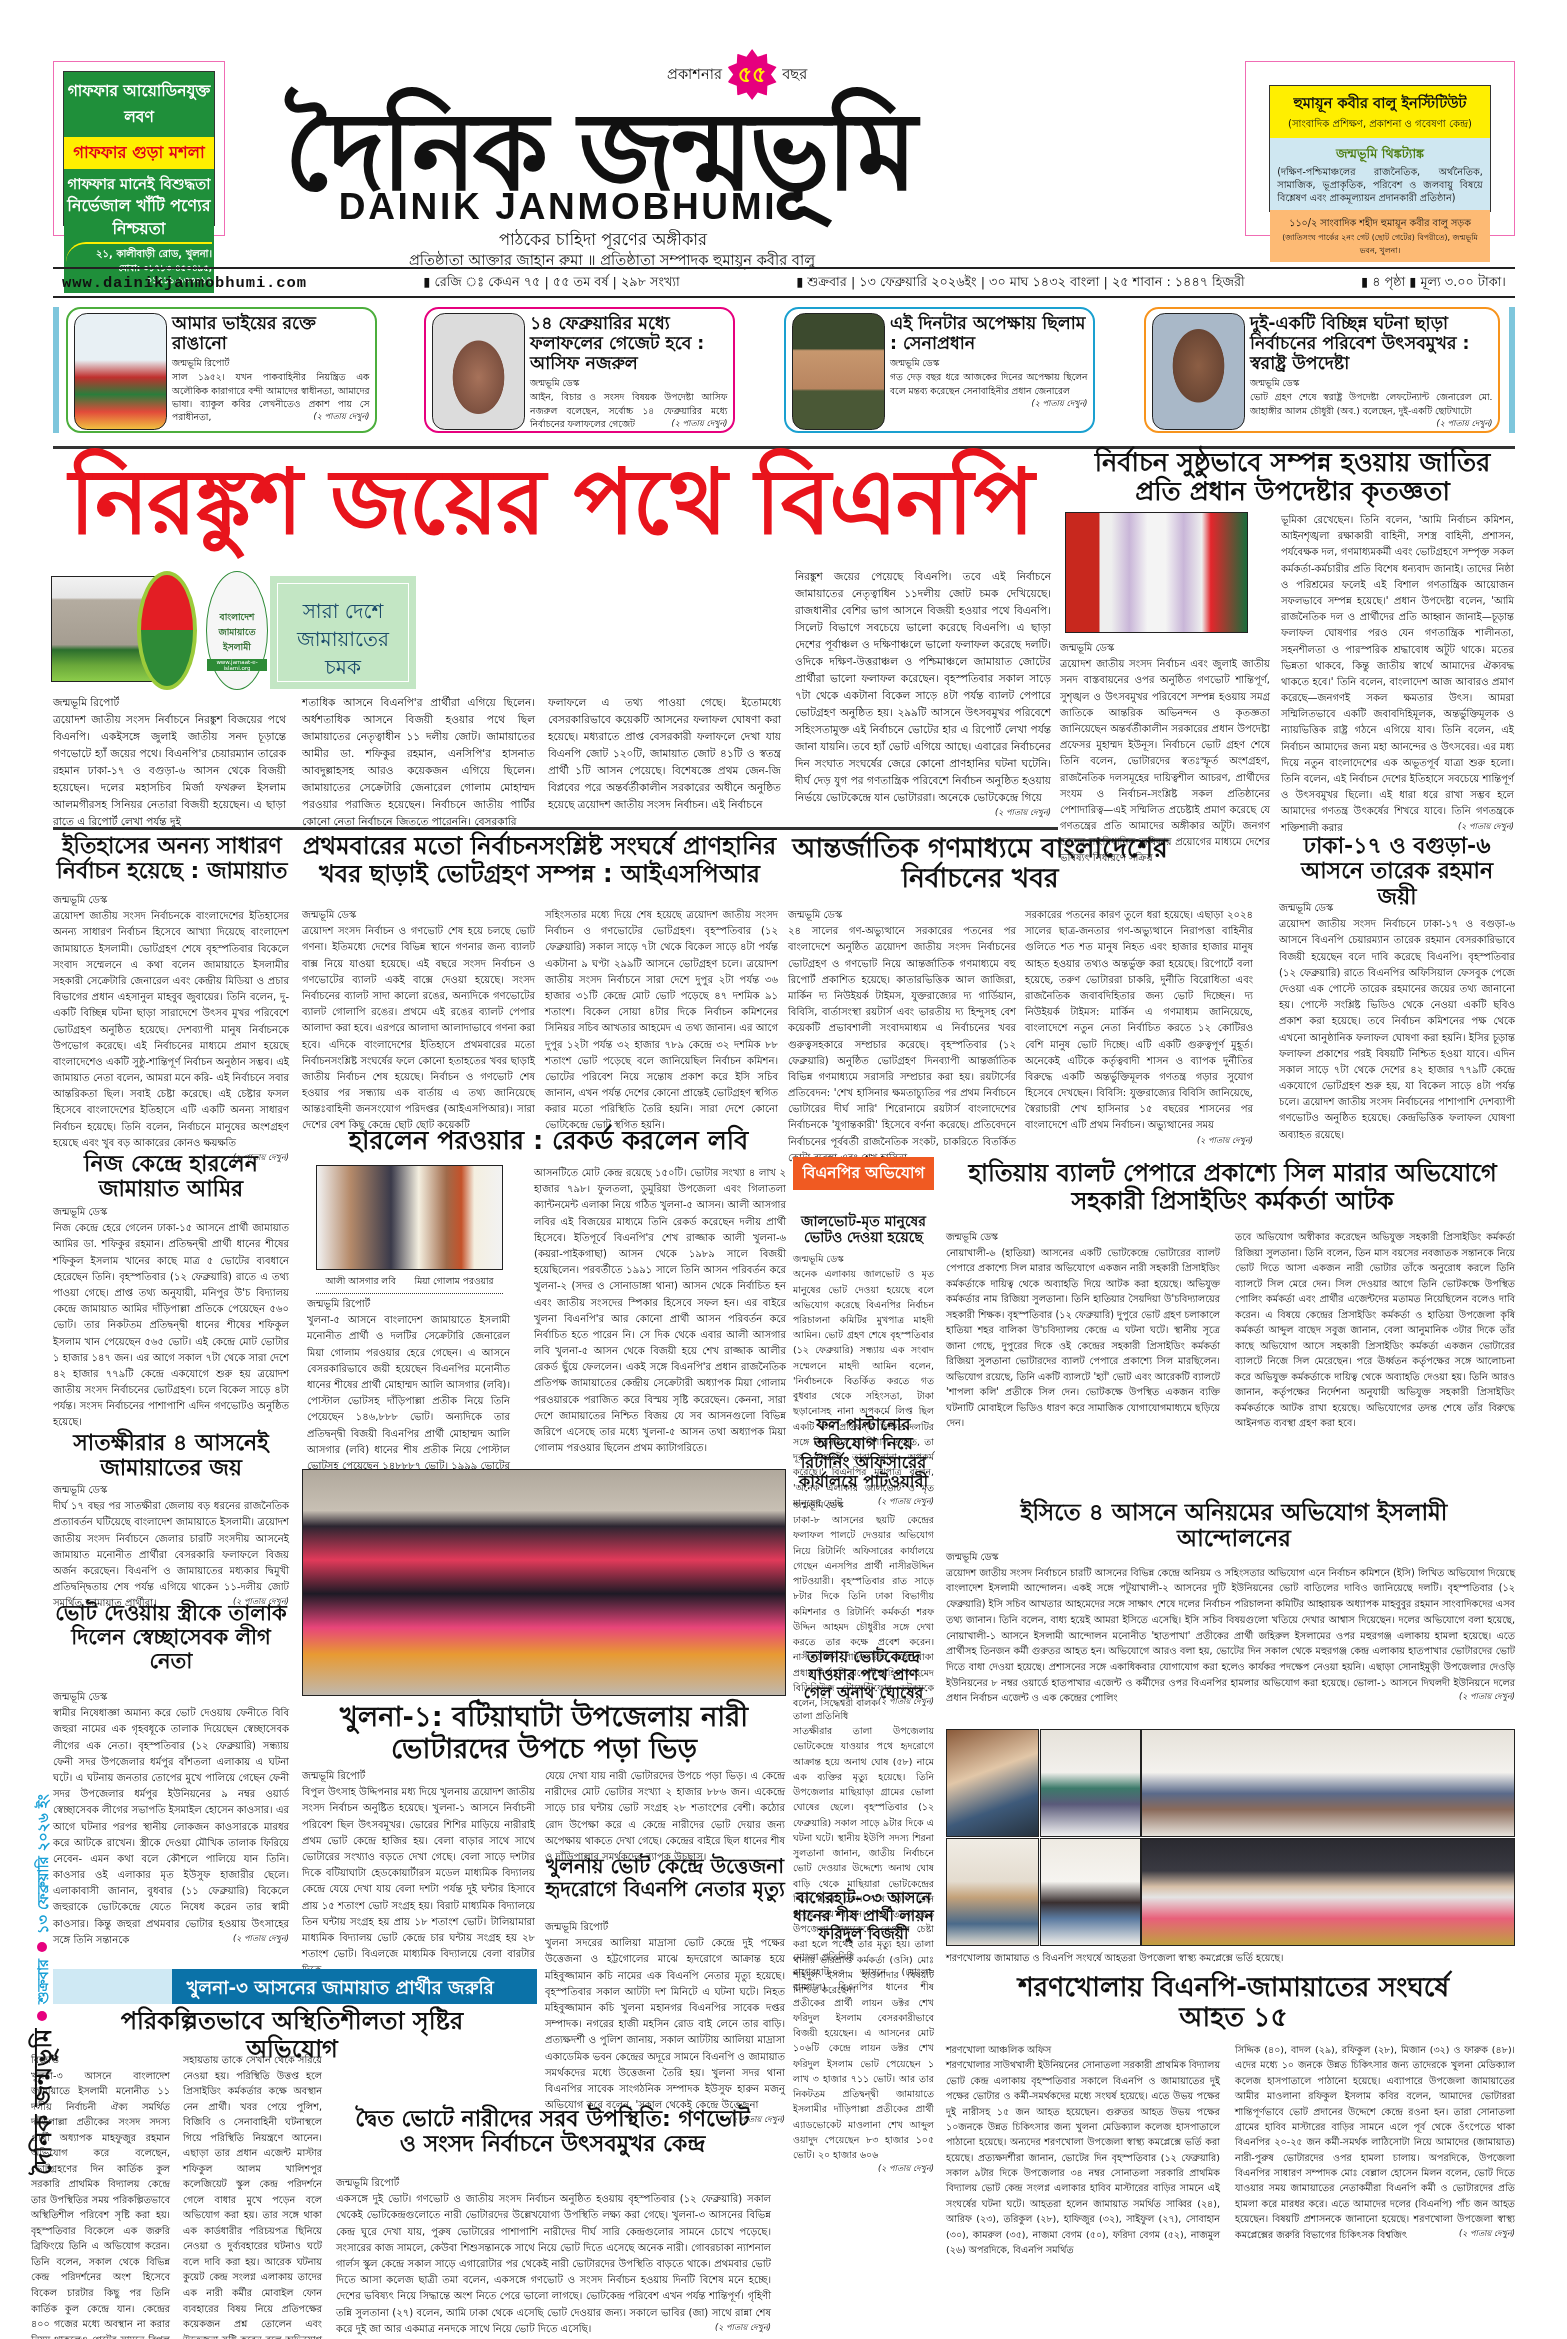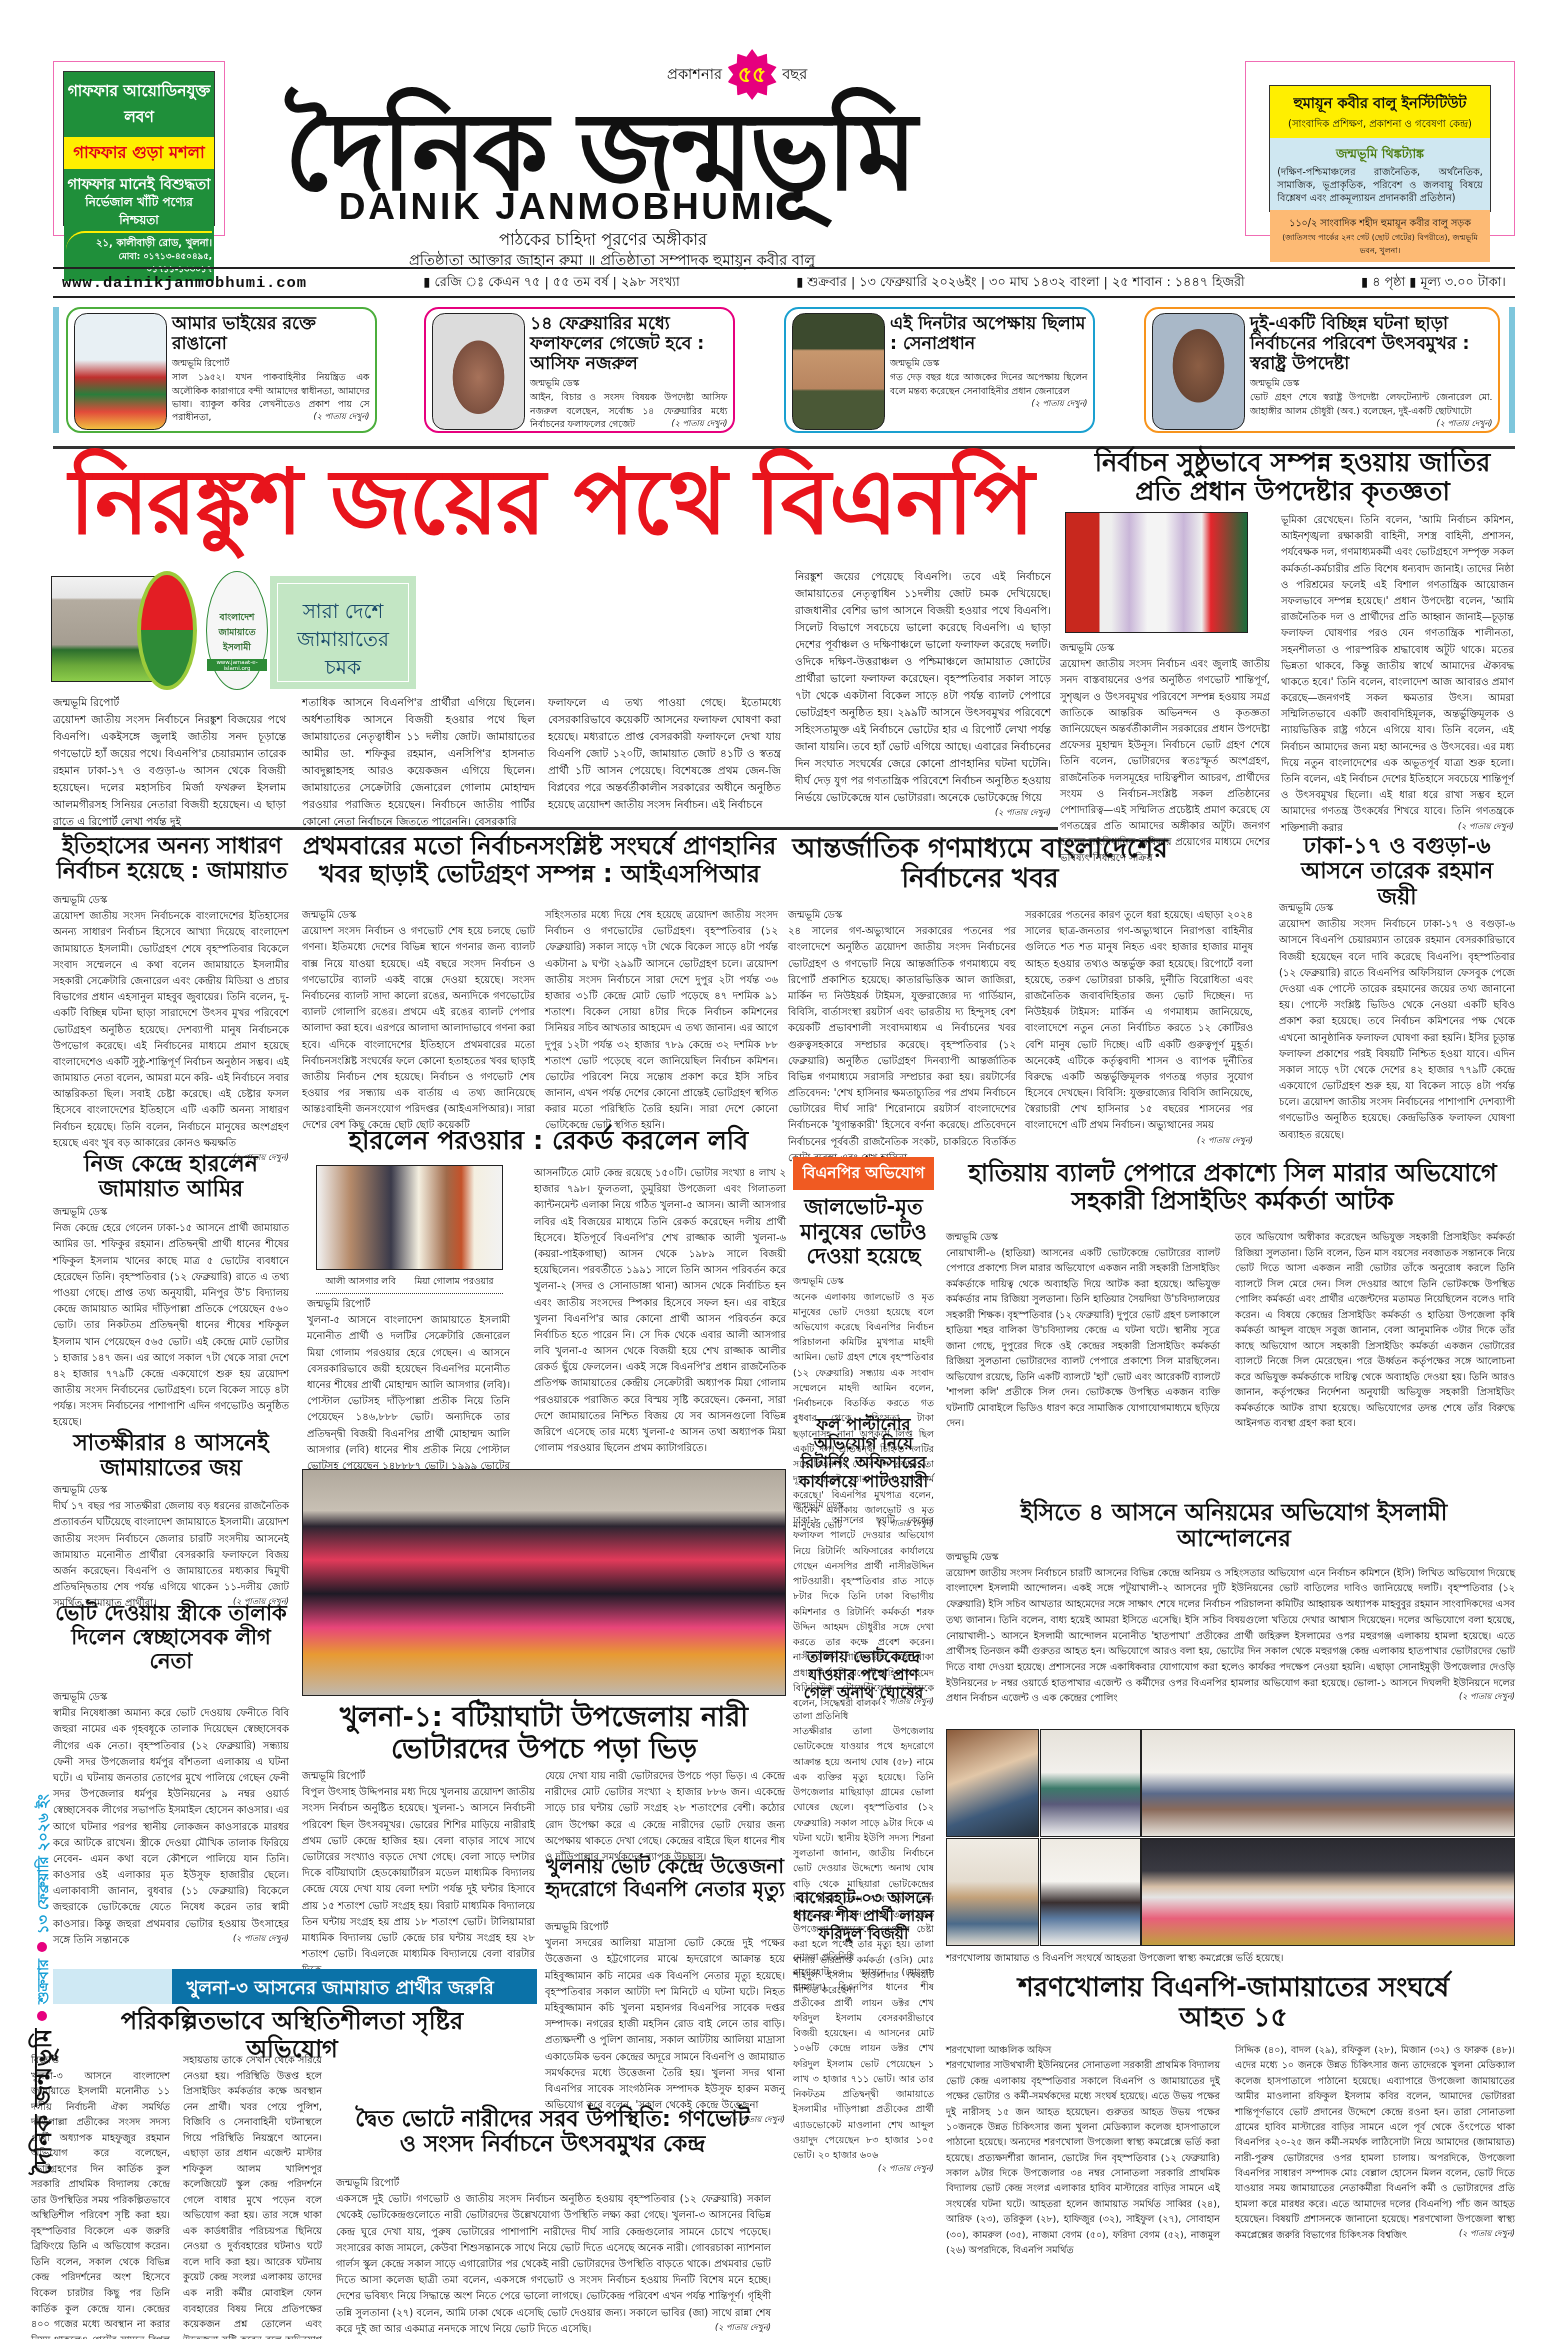--- a/index.html
+++ b/index.html
@@ -38,21 +38,21 @@
 </style>
 </head>
 <body>
 
 <div class="abs ad ad1" style="left:53px;top:61px;width:172px;height:175px;padding:9.1px">
   <div class="ad-inner">
     <div class="g" style="font-size:15.5px;padding:7.3px 1.8px 5.5px">গাফফার আয়োডিনযুক্ত লবণ</div>
     <div class="y" style="font-size:16.4px;padding:2.7px 0">গাফফার গুড়া মশলা</div>
     <div class="g" style="padding:3.7px 1.8px 5.5px;font-size:12px;line-height:1.45">
       <div style="font-size:14.6px">গাফফার মানেই বিশুদ্ধতা</div>
-      <div style="font-size:12px">নির্ভেজাল খাঁটি পণ্যের নিশ্চয়তা</div>
+      <div style="font-size:16px">নির্ভেজাল খাঁটি পণ্যের নিশ্চয়তা</div>
       <div style="font-size:10px;text-align:right;border-top:2.7px solid #ffef00;border-radius:37px 0 0 0;margin-top:1.8px;padding-top:3px">২১, কালীবাড়ী রোড, খুলনা।</div>
       <div style="font-size:8.7px;text-align:right">মোবা: ০১৭১৩-৪৫০৪৯৫, ০১৭১১-১৩৩০১৭</div>
     </div>
   </div>
 </div>
 
 <div class="abs" style="left:247px;top:40px;width:704px;height:196px">
   <div style="position:absolute;left:420px;top:9.1px;font-size:14.6px">
     <span>প্রকাশনার</span>
     <span class="starburst">৫৫</span>
@@ -234,21 +234,21 @@
 </div>
 <div class="abs col" style="left:183px;top:2052px;width:139px;font-size:9.6px"><span>সহায়তায় তাকে সেখান থেকে সরিয়ে নেওয়া হয়। পরিস্থিতি উত্তপ্ত হলে প্রিসাইডিং কর্মকর্তার কক্ষে অবস্থান নেন প্রার্থী। খবর পেয়ে পুলিশ, বিজিবি ও সেনাবাহিনী ঘটনাস্থলে গিয়ে পরিস্থিতি নিয়ন্ত্রণে আনেন। এছাড়া তার প্রধান এজেন্ট মাস্টার শফিকুল আলম খালিশপুর কলেজিয়েট স্কুল কেন্দ্র পরিদর্শনে গেলে বাধার মুখে পড়েন বলে অভিযোগ করা হয়। তার সঙ্গে থাকা এক কার্ডধারীর পরিচয়পত্র ছিনিয়ে নেওয়া ও দুর্ব্যবহারের ঘটনাও ঘটে বলে দাবি করা হয়। আরেক ঘটনায় কুয়েট কেন্দ্র সংলগ্ন এলাকায় তাদের এক নারী কর্মীর মোবাইল ফোন ব্যবহারের বিষয় নিয়ে প্রতিপক্ষের কয়েকজন প্রশ্ন তোলেন এবং উত্তেজনা সৃষ্টি করেন বলে অভিযোগ করেন প্রার্থী। তিনি বলেন, বিভিন্ন স্থানে বিচ্ছিন্নভাবে অস্থিরতা তৈরির চেষ্টা করা হয়েছে। এ বিষয়ে তিনি লিখিত ভাবে অভিযোগ করবেন বলে জানিয়েছেন। এ সময় প্রধান এজেন্ট মাস্টার শফিকুল আলম, শ্রমিক কল্যাণ ফেডারেশনের মহানগরী সভাপতি আজিজুল ইসলাম ফারাজী, ইসলামী ছাত্রশিবিরের</span> </div>
 
 <div class="abs hl" style="left:347px;top:2106px;width:411px;font-size:22px">দ্বৈত ভোটে নারীদের সরব উপস্থিতি: গণভোট ও সংসদ নির্বাচনে উৎসবমুখর কেন্দ্র</div>
 <div class="abs col" style="left:336px;top:2175px;width:435px;font-size:10px">
   <span class="by">জন্মভূমি রিপোর্ট</span><span>একসঙ্গে দুই ভোট। গণভোট ও জাতীয় সংসদ নির্বাচন অনুষ্ঠিত হওয়ায় বৃহস্পতিবার (১২ ফেব্রুয়ারি) সকাল থেকেই ভোটকেন্দ্রগুলোতে নারী ভোটারদের উল্লেখযোগ্য উপস্থিতি লক্ষ্য করা গেছে। খুলনা-৩ আসনের বিভিন্ন কেন্দ্র ঘুরে দেখা যায়, পুরুষ ভোটারের পাশাপাশি নারীদের দীর্ঘ সারি কেন্দ্রগুলোর সামনে চোখে পড়েছে। সংসারের কাজ সামলে, কেউবা শিশুসন্তানকে সাথে নিয়ে ভোট দিতে এসেছে অনেক নারী। গোবরচাকা ন্যাশনাল গার্লস স্কুল কেন্দ্রে সকাল সাড়ে এগারোটার পর থেকেই নারী ভোটারদের উপস্থিতি বাড়তে থাকে। প্রথমবার ভোট দিতে আসা কলেজ ছাত্রী তমা বলেন, একসঙ্গে গণভোট ও সংসদ নির্বাচন হওয়ায় দিনটি বিশেষ মনে হচ্ছে। দেশের ভবিষ্যৎ নিয়ে সিদ্ধান্তে অংশ নিতে পেরে ভালো লাগছে। ভোটকেন্দ্র পরিবেশ এখন পর্যন্ত শান্তিপূর্ণ। গৃহিণী তন্নি সুলতানা (২৭) বলেন, আমি ঢাকা থেকে এসেছি ভোট দেওয়ার জন্য। সকালে ভাবির (জা) সাথে রান্না শেষ করে দুই জা আর একমাত্র ননদকে সাথে নিয়ে ভোট দিতে এসেছি।</span> <span class="cont">(২ পাতায় দেখুন)</span>
 </div>
 
 <div class="abs" style="left:793px;top:1157px;width:141px">
   <div class="tag">বিএনপির অভিযোগ</div>
-  <div class="hl" style="font-size:21px;margin-top:5px">জালভোট-মৃত মানুষের ভোটও দেওয়া হয়েছে</div>
+  <div class="hl" style="font-size:14px;margin-top:23px">জালভোট-মৃত মানুষের ভোটও দেওয়া হয়েছে</div>
   <div class="col" style="font-size:9.4px;margin-top:5.5px">
     <span class="by">জন্মভূমি ডেস্ক</span><span>অনেক এলাকায় জালভোট ও মৃত মানুষের ভোট দেওয়া হয়েছে বলে অভিযোগ করেছে বিএনপির নির্বাচন পরিচালনা কমিটির মুখপাত্র মাহদী আমিন। ভোট গ্রহণ শেষে বৃহস্পতিবার (১২ ফেব্রুয়ারি) সন্ধ্যায় এক সংবাদ সম্মেলনে মাহদী আমিন বলেন, 'নির্বাচনকে বিতর্কিত করতে গত বুধবার থেকে সহিংসতা, টাকা ছড়ানোসহ নানা অপকর্মে লিপ্ত ছিল একটি দল। প্রতিদ্বন্দ্বী চিহ্নিত দলটির সঙ্গে বিএনপির যে বিশাল তফাত, তা দূর করতেই তারা নানা অপকর্ম করেছে।' বিএনপির মুখপাত্র বলেন, 'অনেক এলাকায় জালভোট ও মৃত মানুষের ভোট</span> <span class="cont">(২ পাতায় দেখুন)</span>
   </div>
 </div>
 
 <div class="abs" style="left:793px;top:1416px;width:141px">
   <div class="hl" style="font-size:16.4px">ফল পাল্টানোর অভিযোগ নিয়ে রিটার্নিং অফিসারের কার্যালয়ে পাটওয়ারী</div>
   <div class="col" style="font-size:9.4px;margin-top:5.5px">
     <span class="by">জন্মভূমি ডেস্ক</span><span>ঢাকা-৮ আসনের ছয়টি কেন্দ্রের ফলাফল পালটে দেওয়ার অভিযোগ নিয়ে রিটার্নিং অফিসারের কার্যালয়ে গেছেন এনসপির প্রার্থী নাসীরউদ্দিন পাটওয়ারী। বৃহস্পতিবার রাত সাড়ে ৮টার দিকে তিনি ঢাকা বিভাগীয় কমিশনার ও রিটার্নিং কর্মকর্তা শরফ উদ্দিন আহমদ চৌধুরীর সঙ্গে দেখা করতে তার কক্ষে প্রবেশ করেন। নাসীরউদ্দিন পাটওয়ারীর সঙ্গে থাকা প্রধান নির্বাচনি এজেন্ট শাহিন আহমেদ বিডিনিউজ টোয়েন্টিফোর ডটকমকে বলেন, সিদ্ধেশ্বরী বালক</span> <span class="cont">(২ পাতায় দেখুন)</span>
   </div>

